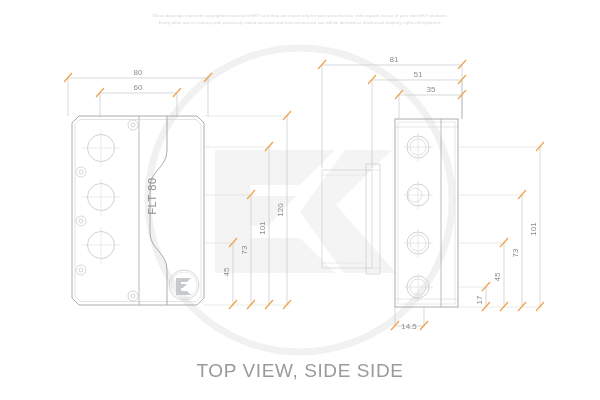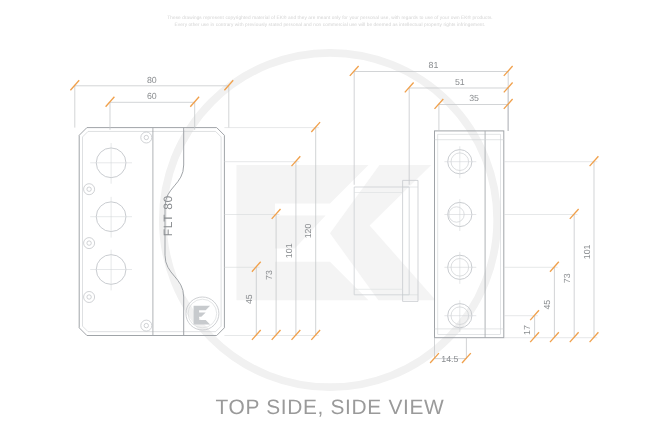--- a/index.html
+++ b/index.html
@@ -289,15 +289,15 @@
     <text x="536" y="229" font-family="Liberation Sans, sans-serif" font-size="8" fill="#8a8d90" text-anchor="middle" transform="rotate(-90 536 229)">101</text>
 
     <text x="409" y="329" font-family="Liberation Sans, sans-serif" font-size="8" fill="#8a8d90" text-anchor="middle">14.5</text>
   </svg>
 
   <div class="disclaimer">
     <div>These drawings represent copyrighted material of EK® and they are meant only for your personal use, with regards to use of  your own EK® products.</div>
     <div>Every other use in contrary with previously stated personal and non commercial use will be deemed as intellectual property rights infringement.</div>
   </div>
 
-  <div class="caption">TOP SIDE, SIDE VIEW</div>
+  <div class="caption">TOP VIEW, SIDE SIDE</div>
 
 </div>
 
 </body></html>

